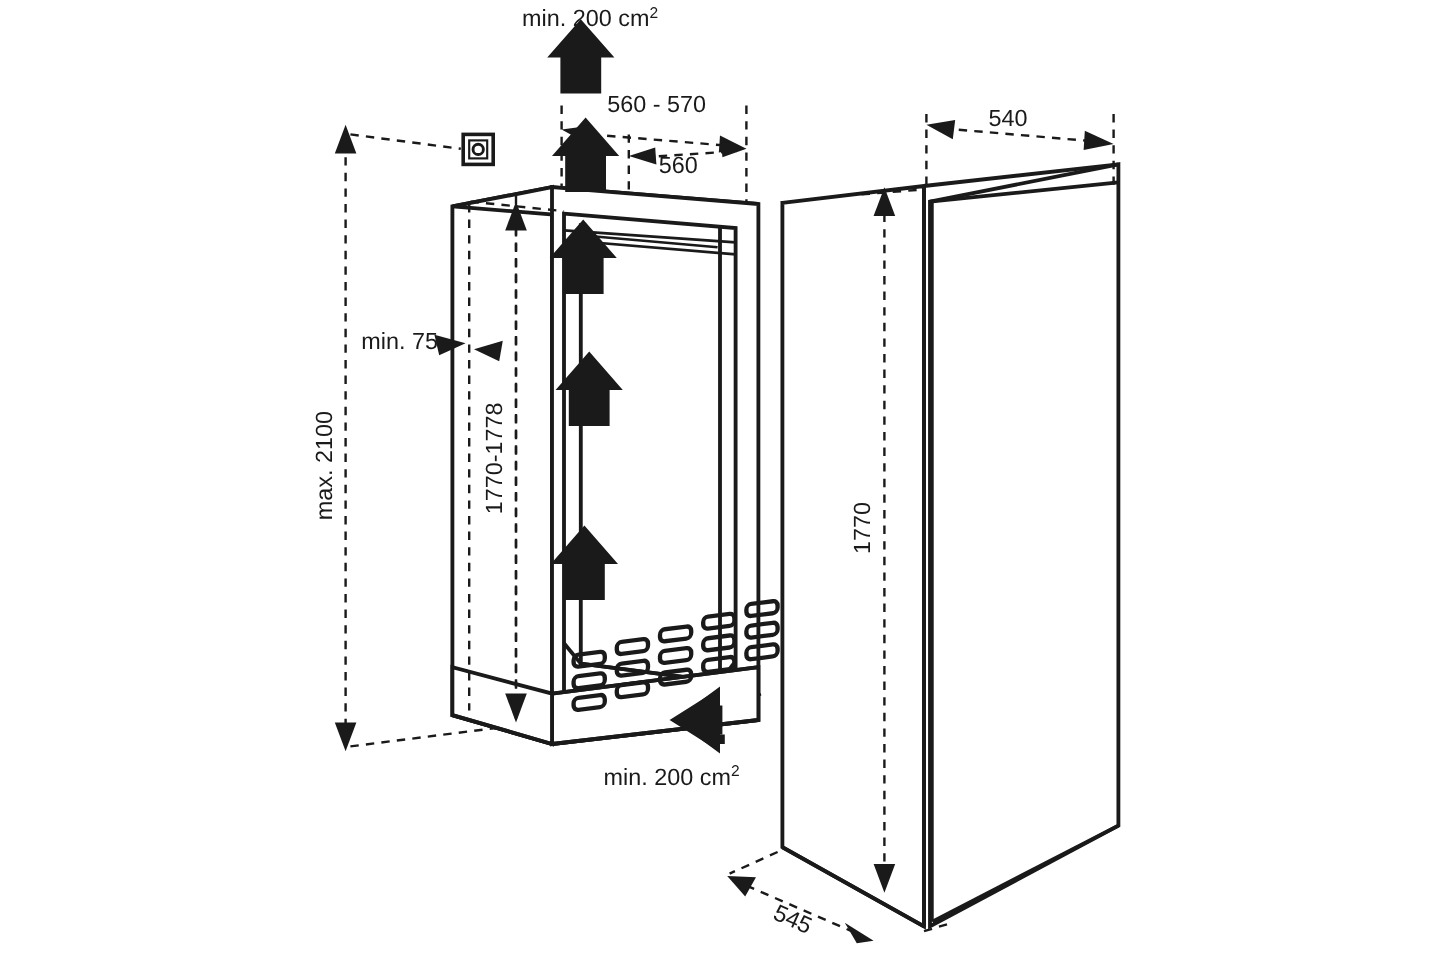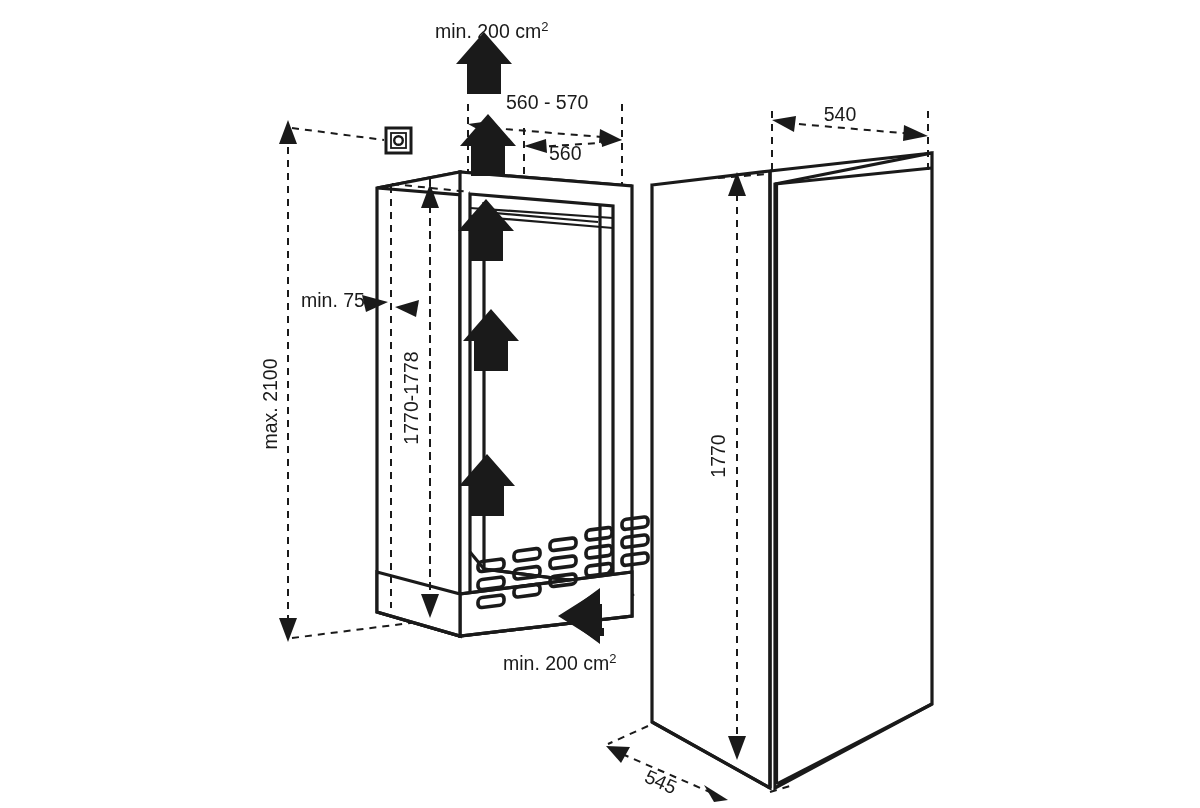--- a/index.html
+++ b/index.html
@@ -1,18 +1,18 @@
 <!DOCTYPE html>
 <html><head>
 <meta charset="utf-8">
 <style>
   html,body{margin:0;padding:0;background:#ffffff;}
   body{width:1200px;height:808px;overflow:hidden;
        font-family:"Liberation Sans","DejaVu Sans",sans-serif;}
-  #stage{position:relative;width:1200px;height:780px;background:#fff;margin-top:16px;}
+  #stage{position:relative;width:1200px;height:780px;background:#fff;}
   svg{display:block;}
   .solid{fill:none;stroke:#1a1a1a;stroke-width:3.2;stroke-linejoin:miter;stroke-linecap:butt;}
   .solid-thin{fill:none;stroke:#1a1a1a;stroke-width:2.2;}
   .dash-s{fill:none;stroke:#1a1a1a;stroke-width:2.0;stroke-dasharray:7 6;}
   .blk{fill:#1a1a1a;stroke:none;}
   .whitefill{fill:#ffffff;stroke:#1a1a1a;stroke-width:3.2;stroke-linejoin:miter;}
   .lbl{font-family:"Liberation Sans","DejaVu Sans",sans-serif;
        font-size:19.5px;fill:#1a1a1a;}
   .sup{font-size:13px;}
 </style>

